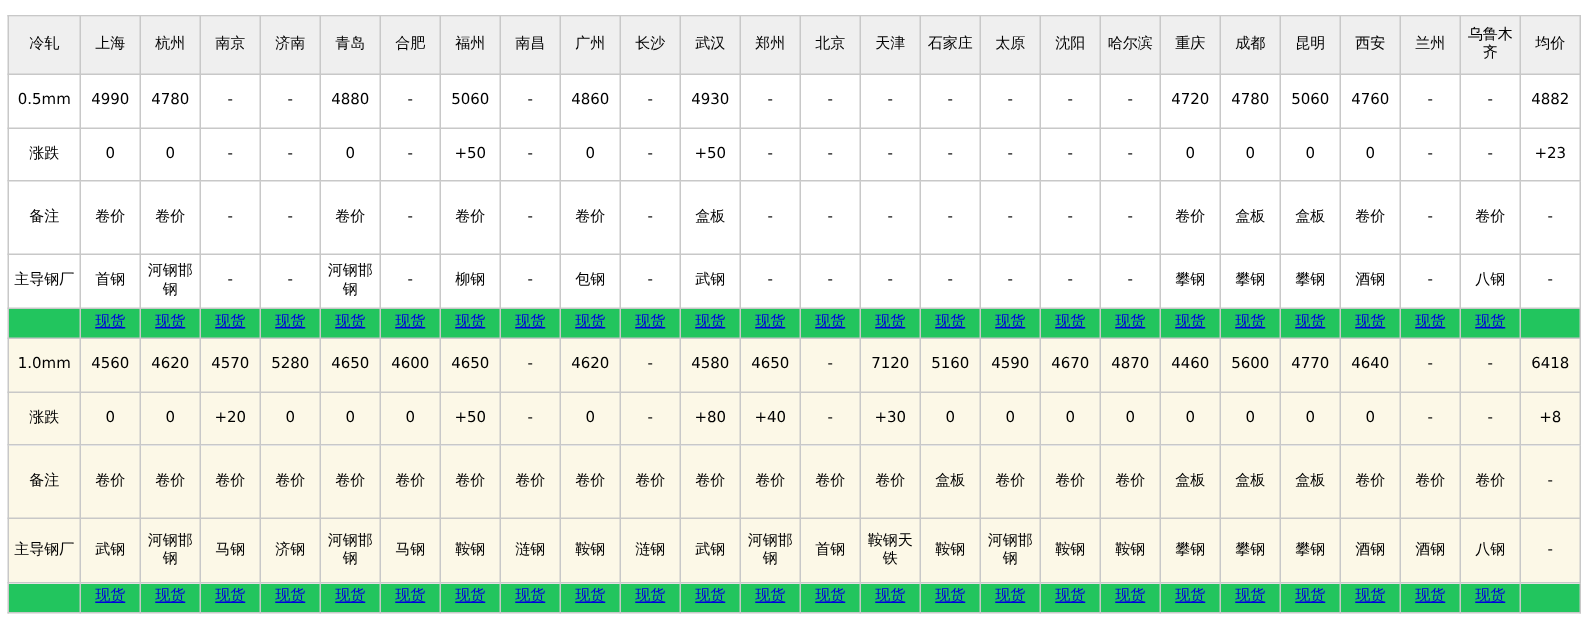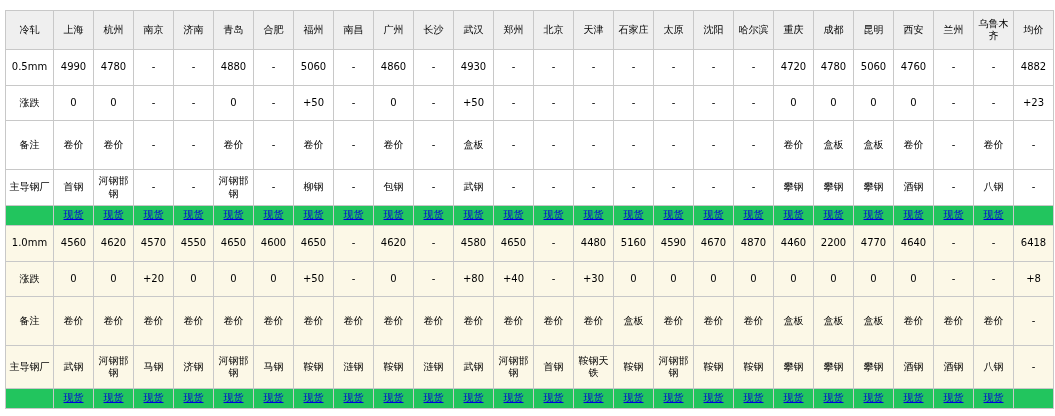--- a/index.html
+++ b/index.html
@@ -253,37 +253,37 @@
           <td><a class="spot-link">现货</a></td>
           <td><a class="spot-link">现货</a></td>
           <td><a class="spot-link">现货</a></td>
           <td></td>
         </tr>
         <tr class="r-price cream">
           <td>1.0mm</td>
           <td>4560</td>
           <td>4620</td>
           <td>4570</td>
-          <td>4550</td>
+          <td>5280</td>
           <td>4650</td>
           <td>4600</td>
           <td>4650</td>
           <td>-</td>
           <td>4620</td>
           <td>-</td>
           <td>4580</td>
           <td>4650</td>
           <td>-</td>
-          <td>4480</td>
+          <td>7120</td>
           <td>5160</td>
           <td>4590</td>
           <td>4670</td>
           <td>4870</td>
           <td>4460</td>
-          <td>2200</td>
+          <td>5600</td>
           <td>4770</td>
           <td>4640</td>
           <td>-</td>
           <td>-</td>
           <td>6418</td>
         </tr>
         <tr class="r-change cream">
           <td>涨跌</td>
           <td>0</td>
           <td>0</td>

